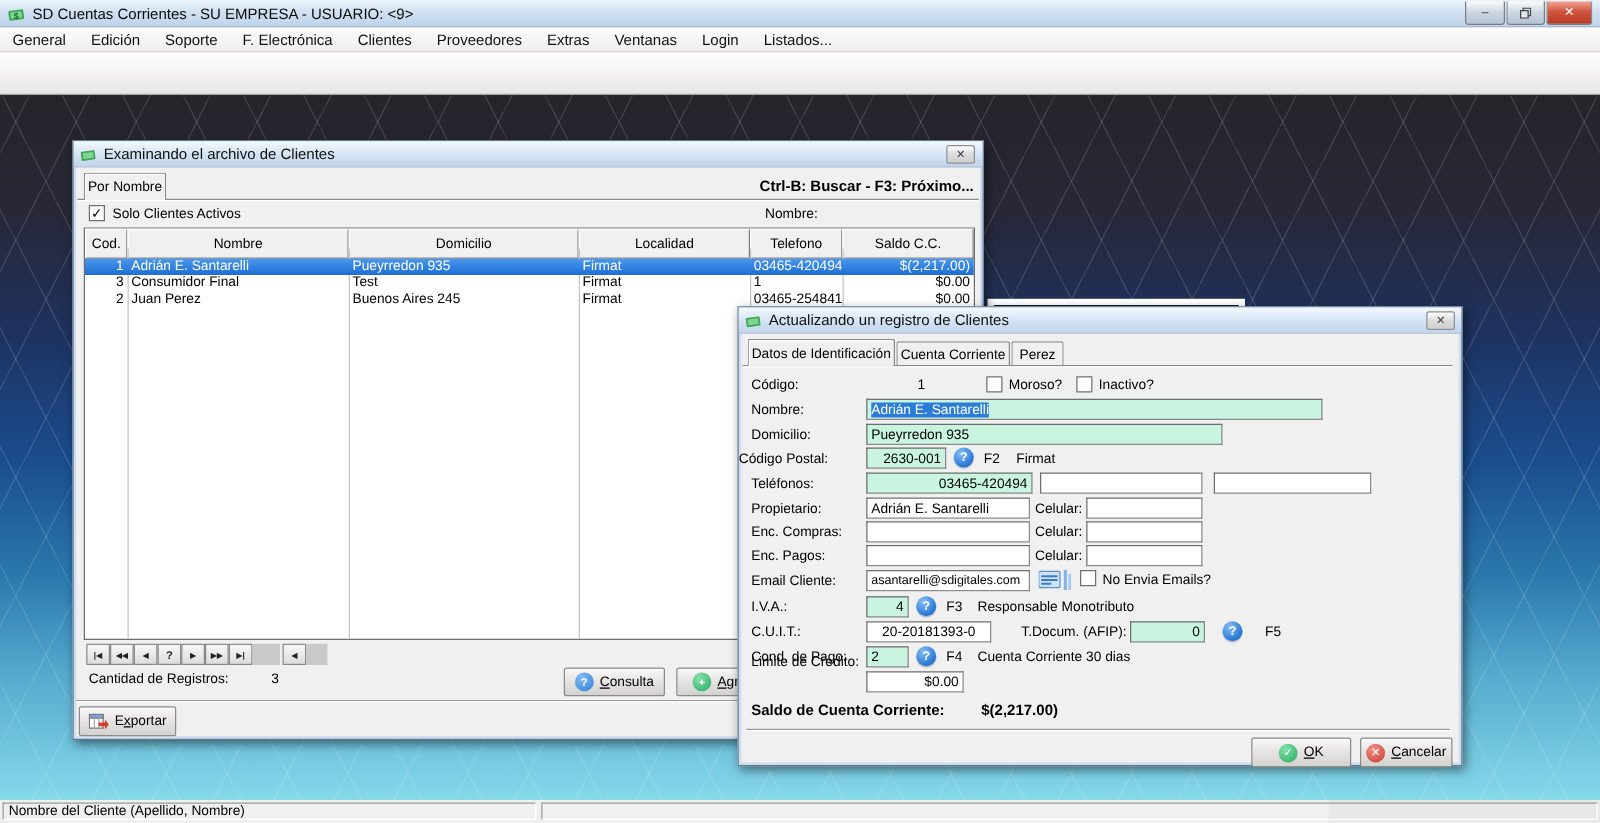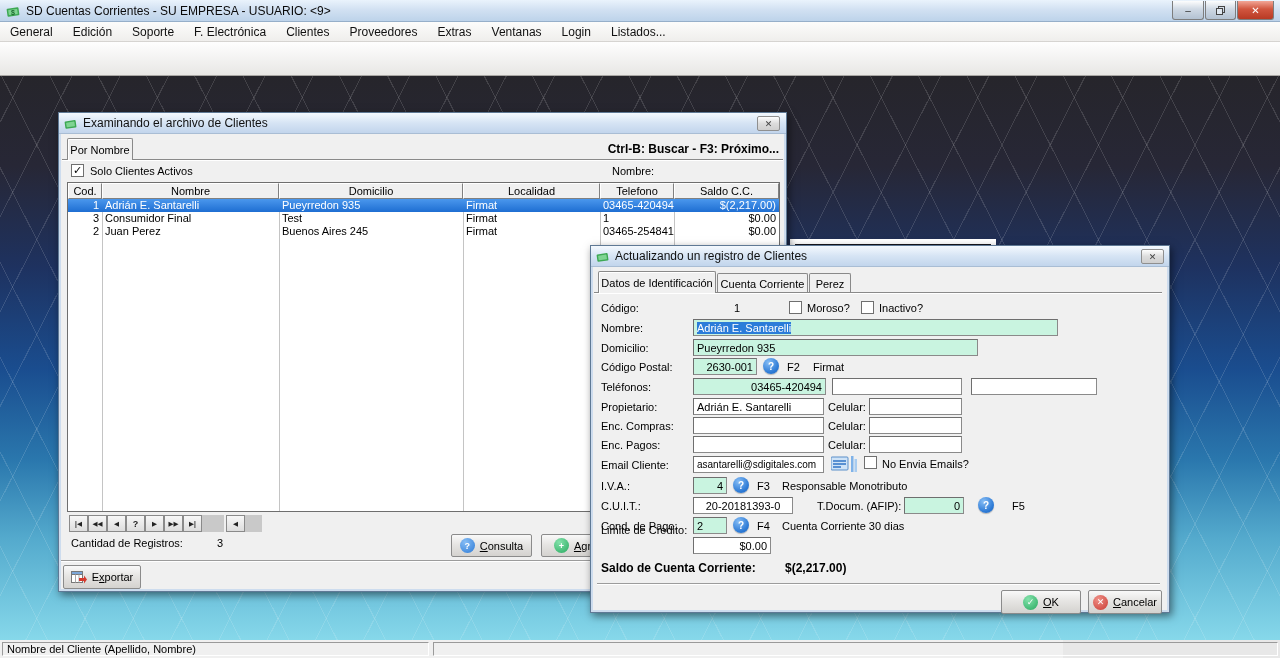--- a/index.html
+++ b/index.html
@@ -86,21 +86,21 @@
   .btn .u, .u { text-decoration:underline; }
   .mini-circle { width:15px; height:15px; border-radius:50%; color:#fff; font-size:9px; font-weight:bold;
     display:flex; align-items:center; justify-content:center; flex:0 0 auto; }
   .mc-green { background:radial-gradient(circle at 35% 28%, #84e2ab, #27a95f); }
   .mc-red   { background:radial-gradient(circle at 35% 28%, #ef8f86, #c93a32); }
   .mc-blue  { background:radial-gradient(circle at 35% 28%, #86bdf5, #2e7bd6); }
 
   
   #grid { position:absolute; left:8px; top:69px; width:713px; height:330px; background:#fff;
     border:1px solid #6e6e6e; }
-  .gh { display:flex; height:16px; }
+  .gh { display:flex; height:24px; }
   .gh div { background:#f0f0f0; border-top:1px solid #fff; border-left:1px solid #fff;
     border-right:1px solid #808080; border-bottom:1px solid #808080; font-size:11px;
     display:flex; align-items:center; justify-content:center; overflow:hidden; white-space:nowrap; }
   .gr { display:flex; height:13px; line-height:13px; }
   .gr div { padding:0 3px; overflow:hidden; white-space:nowrap; font-size:11px; }
   .gr.sel { background:linear-gradient(#4a97ed,#1e6ed2); color:#fff; }
   .gline { position:absolute; top:16px; bottom:0; width:1px; background:#c4c4c4; }
 
   .nbtn { position:absolute; width:19px; height:17px; background:linear-gradient(#f7f7f7,#dddddd);
     border:1px solid #8a8a8a; font-size:6.5px; font-weight:bold; color:#222;
@@ -362,21 +362,21 @@
     <div class="lbl" style="left:288px; top:56px;">Inactivo?</div>
 
     <div class="lbl" style="left:10px; top:76px;">Nombre:</div>
     <div class="inp mint" style="left:102px; top:73px; width:365px;">
       <span class="seltext">Adrián E. Santarelli</span>
     </div>
 
     <div class="lbl" style="left:10px; top:96px;">Domicilio:</div>
     <div class="inp mint" style="left:102px; top:93px; width:285px;">Pueyrredon 935</div>
 
-    <div class="lbl" style="left:10px; top:115px;">Código Postal:</div>
+    <div class="lbl" style="left:0; top:115px;">Código Postal:</div>
     <div class="inp mint r" style="left:102px; top:112px; width:64px;">2630-001</div>
     <div class="help" style="left:172px; top:112px;">?</div>
     <div class="lbl" style="left:196px; top:115px;">F2</div>
     <div class="lbl" style="left:222px; top:115px;">Firmat</div>
 
     <div class="lbl" style="left:10px; top:135px;">Teléfonos:</div>
     <div class="inp mint r" style="left:102px; top:132px; width:133px;">03465-420494</div>
     <div class="inp" style="left:241px; top:132px; width:130px;"></div>
     <div class="inp" style="left:380px; top:132px; width:126px;"></div>
 

